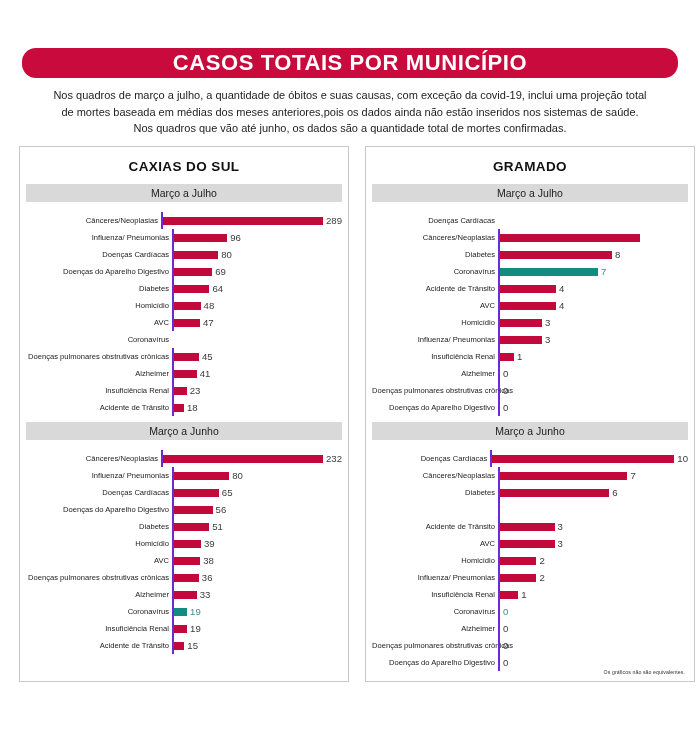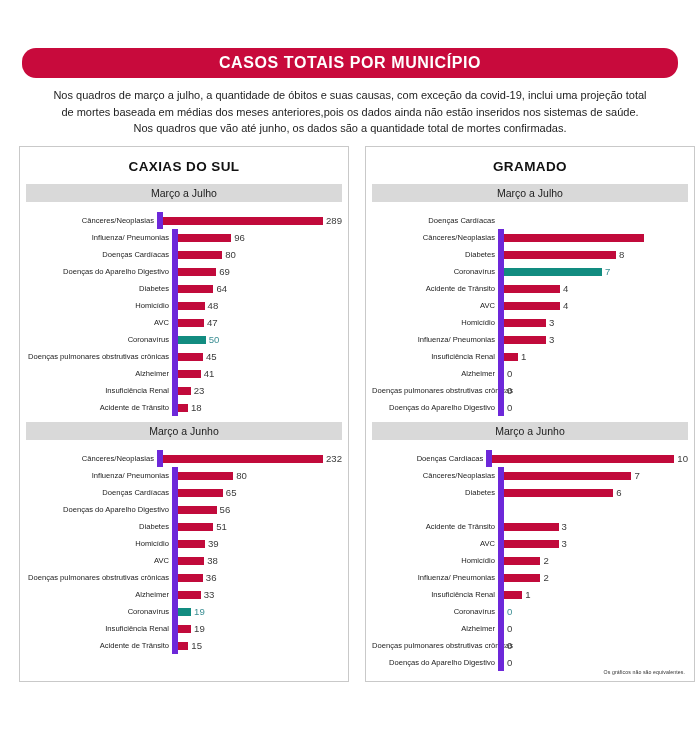--- a/index.html
+++ b/index.html
@@ -23,21 +23,21 @@
   .banner {
     background: #C80A3C;
     border-radius: 14px;
     height: 30px;
     display: flex;
     align-items: center;
     justify-content: center;
   }
   .banner-title {
     color: #ffffff;
-    font-size: 16px;
+    font-size: 22px;
     font-weight: bold;
     letter-spacing: 0.6px;
   }
 
   .intro {
     margin: 9px 34px 0 34px;
     text-align: center;
     font-size: 11px;
     line-height: 1.52;
     color: #1d1d1d;
@@ -91,21 +91,21 @@
     text-align: right;
     white-space: nowrap;
     color: #1b1b1b;
     padding-right: 3px;
     box-sizing: border-box;
   }
   .row-track {
     flex: 1;
     display: flex;
     align-items: center;
-    border-left: 6px solid #6d28d9;
+    border-left: 2px solid #6d28d9;
     height: 17px;
     box-sizing: border-box;
     padding-left: 0;
   }
   .bar {
     height: 8px;
     background: #C10A3B;
   }
   .bar.teal {
     background: #128C80;
@@ -192,24 +192,20 @@
         </div>
         <div class="row">
           <div class="row-label" style="width: 146px;">AVC</div>
           <div class="row-track">
             <div class="bar" style="width: 26.0208px;"></div>
             <div class="bar-value">47</div>
           </div>
         </div>
         <div class="row">
           <div class="row-label" style="width: 146px;">Coronavírus</div>
-          <div class="row-track">
-            <div class="bar teal" style="width: 27.6817px;"></div>
-            <div class="bar-value teal">50</div>
-          </div>
         </div>
         <div class="row">
           <div class="row-label" style="width: 146px;">Doenças pulmonares obstrutivas crônicas</div>
           <div class="row-track">
             <div class="bar" style="width: 24.9135px;"></div>
             <div class="bar-value">45</div>
           </div>
         </div>
         <div class="row">
           <div class="row-label" style="width: 146px;">Alzheimer</div>

